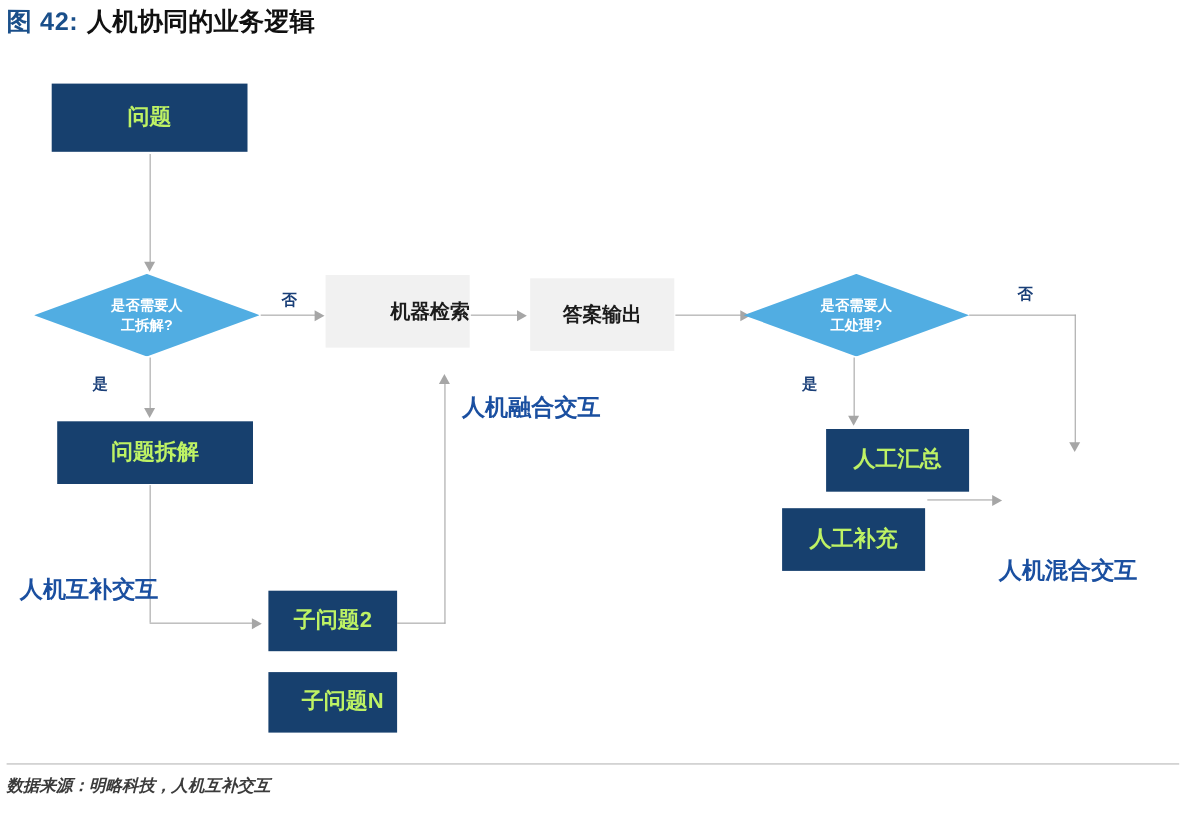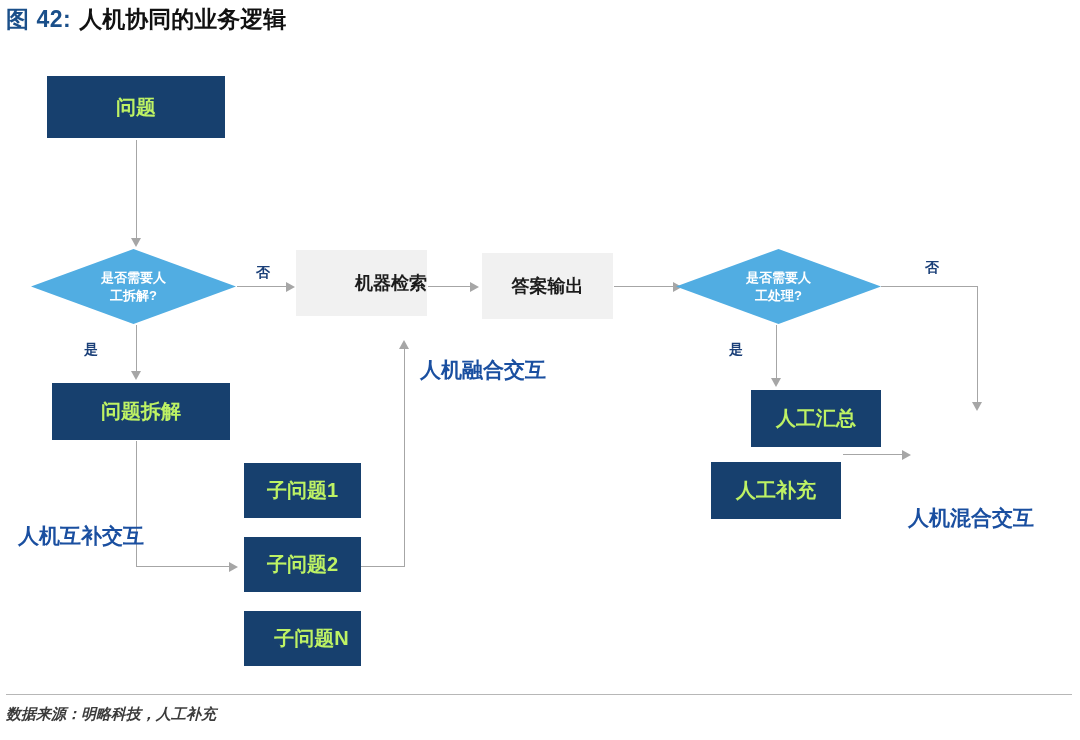--- a/index.html
+++ b/index.html
@@ -205,23 +205,20 @@
   <div class="node node-navy" style="left:52px; top:383px; width:178px; height:57px;">
     <span>问题拆解</span>
   </div>
 
   <div class="ln ln-v" style="left:136px; top:441px; height:125px;"></div>
   <div class="ln ln-h" style="left:136px; top:566px; width:96px;"></div>
   <div class="arrow-right" style="left:229px; top:562px;"></div>
 
   <div class="annotation" style="left:18px; top:522px;">人机互补交互</div>
 
-  <div class="node node-navy" style="left:244px; top:463px; width:117px; height:55px;">
-    <span>子问题1</span>
-  </div>
   <div class="node node-navy" style="left:244px; top:537px; width:117px; height:55px;text-align:center;">
     <span>子问题2</span>
   </div>
   <div class="node node-navy" style="left:244px; top:611px; width:117px; height:55px;padding-left:18px;">
     <span>子问题N</span>
   </div>
 
   <div class="ln ln-h" style="left:361px; top:566px; width:44px;"></div>
   <div class="ln ln-v" style="left:404px; top:348px; height:219px;"></div>
   <div class="arrow-up" style="left:399px; top:340px;"></div>
@@ -235,15 +232,15 @@
     <span>人工补充</span>
   </div>
 
   <div class="ln ln-h" style="left:843px; top:454px; width:62px;"></div>
   <div class="arrow-right" style="left:902px; top:450px;"></div>
 
 
   <div class="annotation" style="left:908px; top:504px;">人机混合交互</div>
 
   <div class="footer-rule"></div>
-  <div class="footer-note">数据来源：明略科技，人工补充</div>
+  <div class="footer-note">数据来源：明略科技，人机互补交互</div>
 
 </div>
 
 </body></html>

